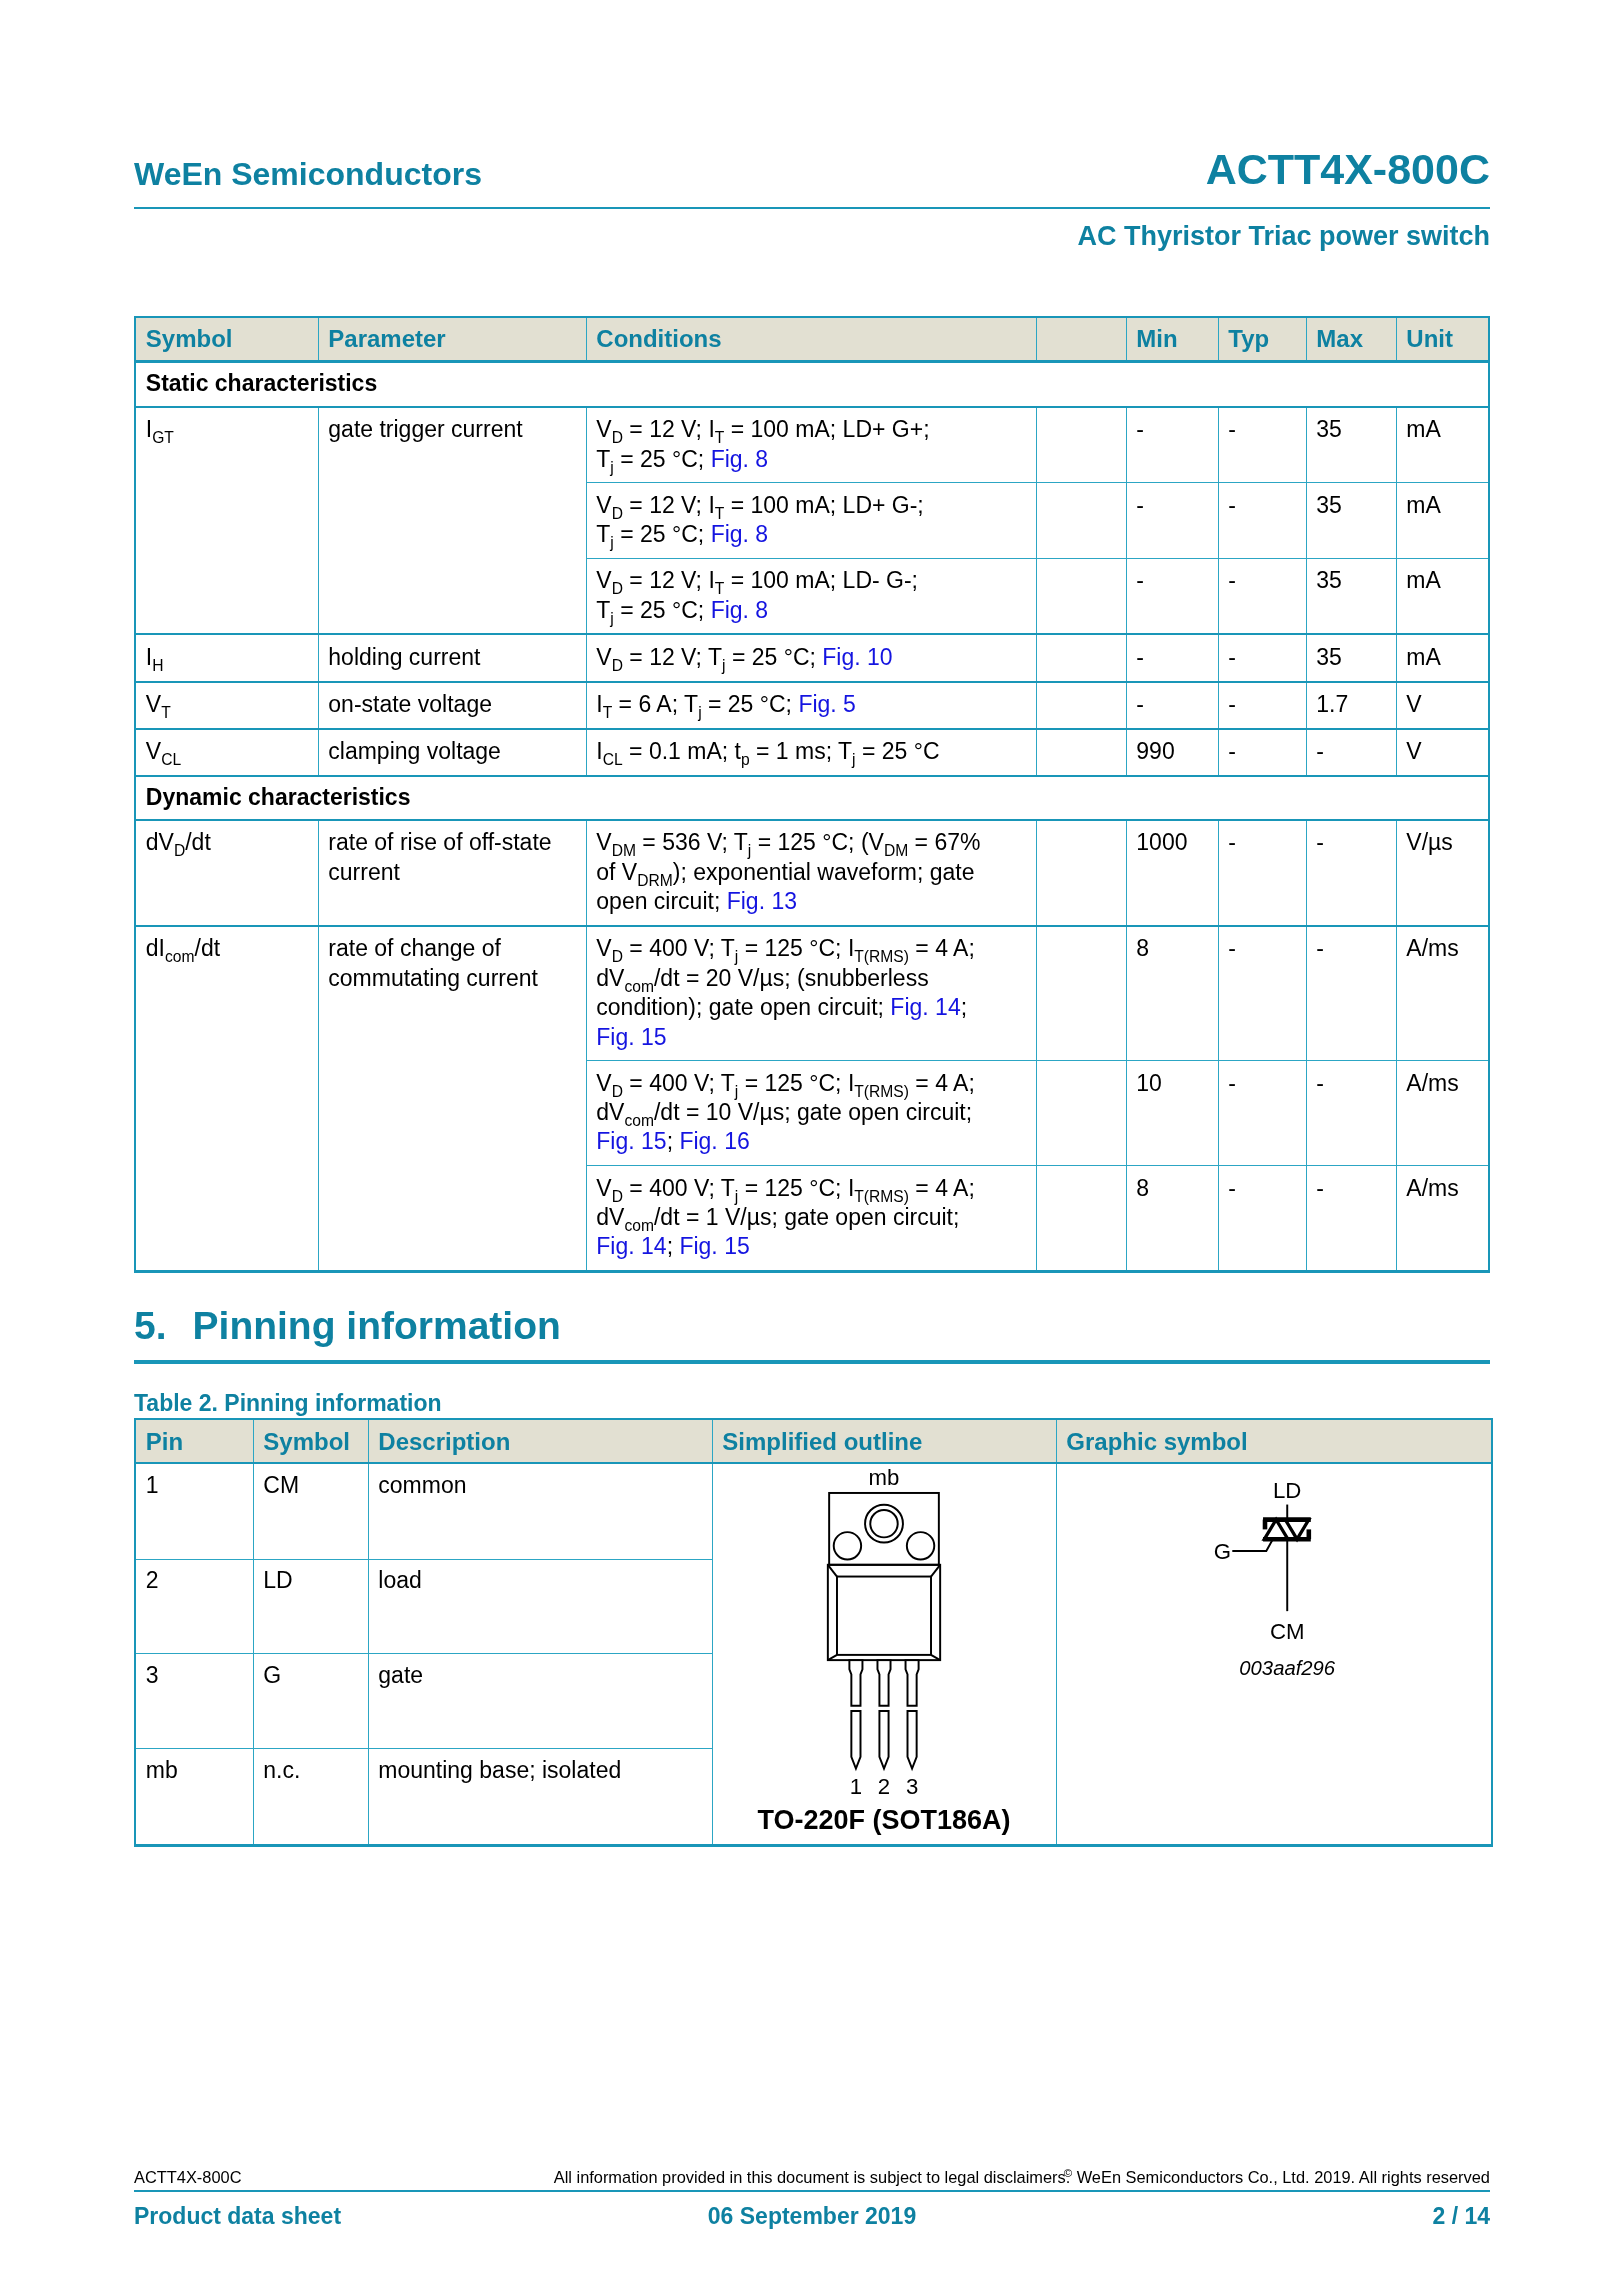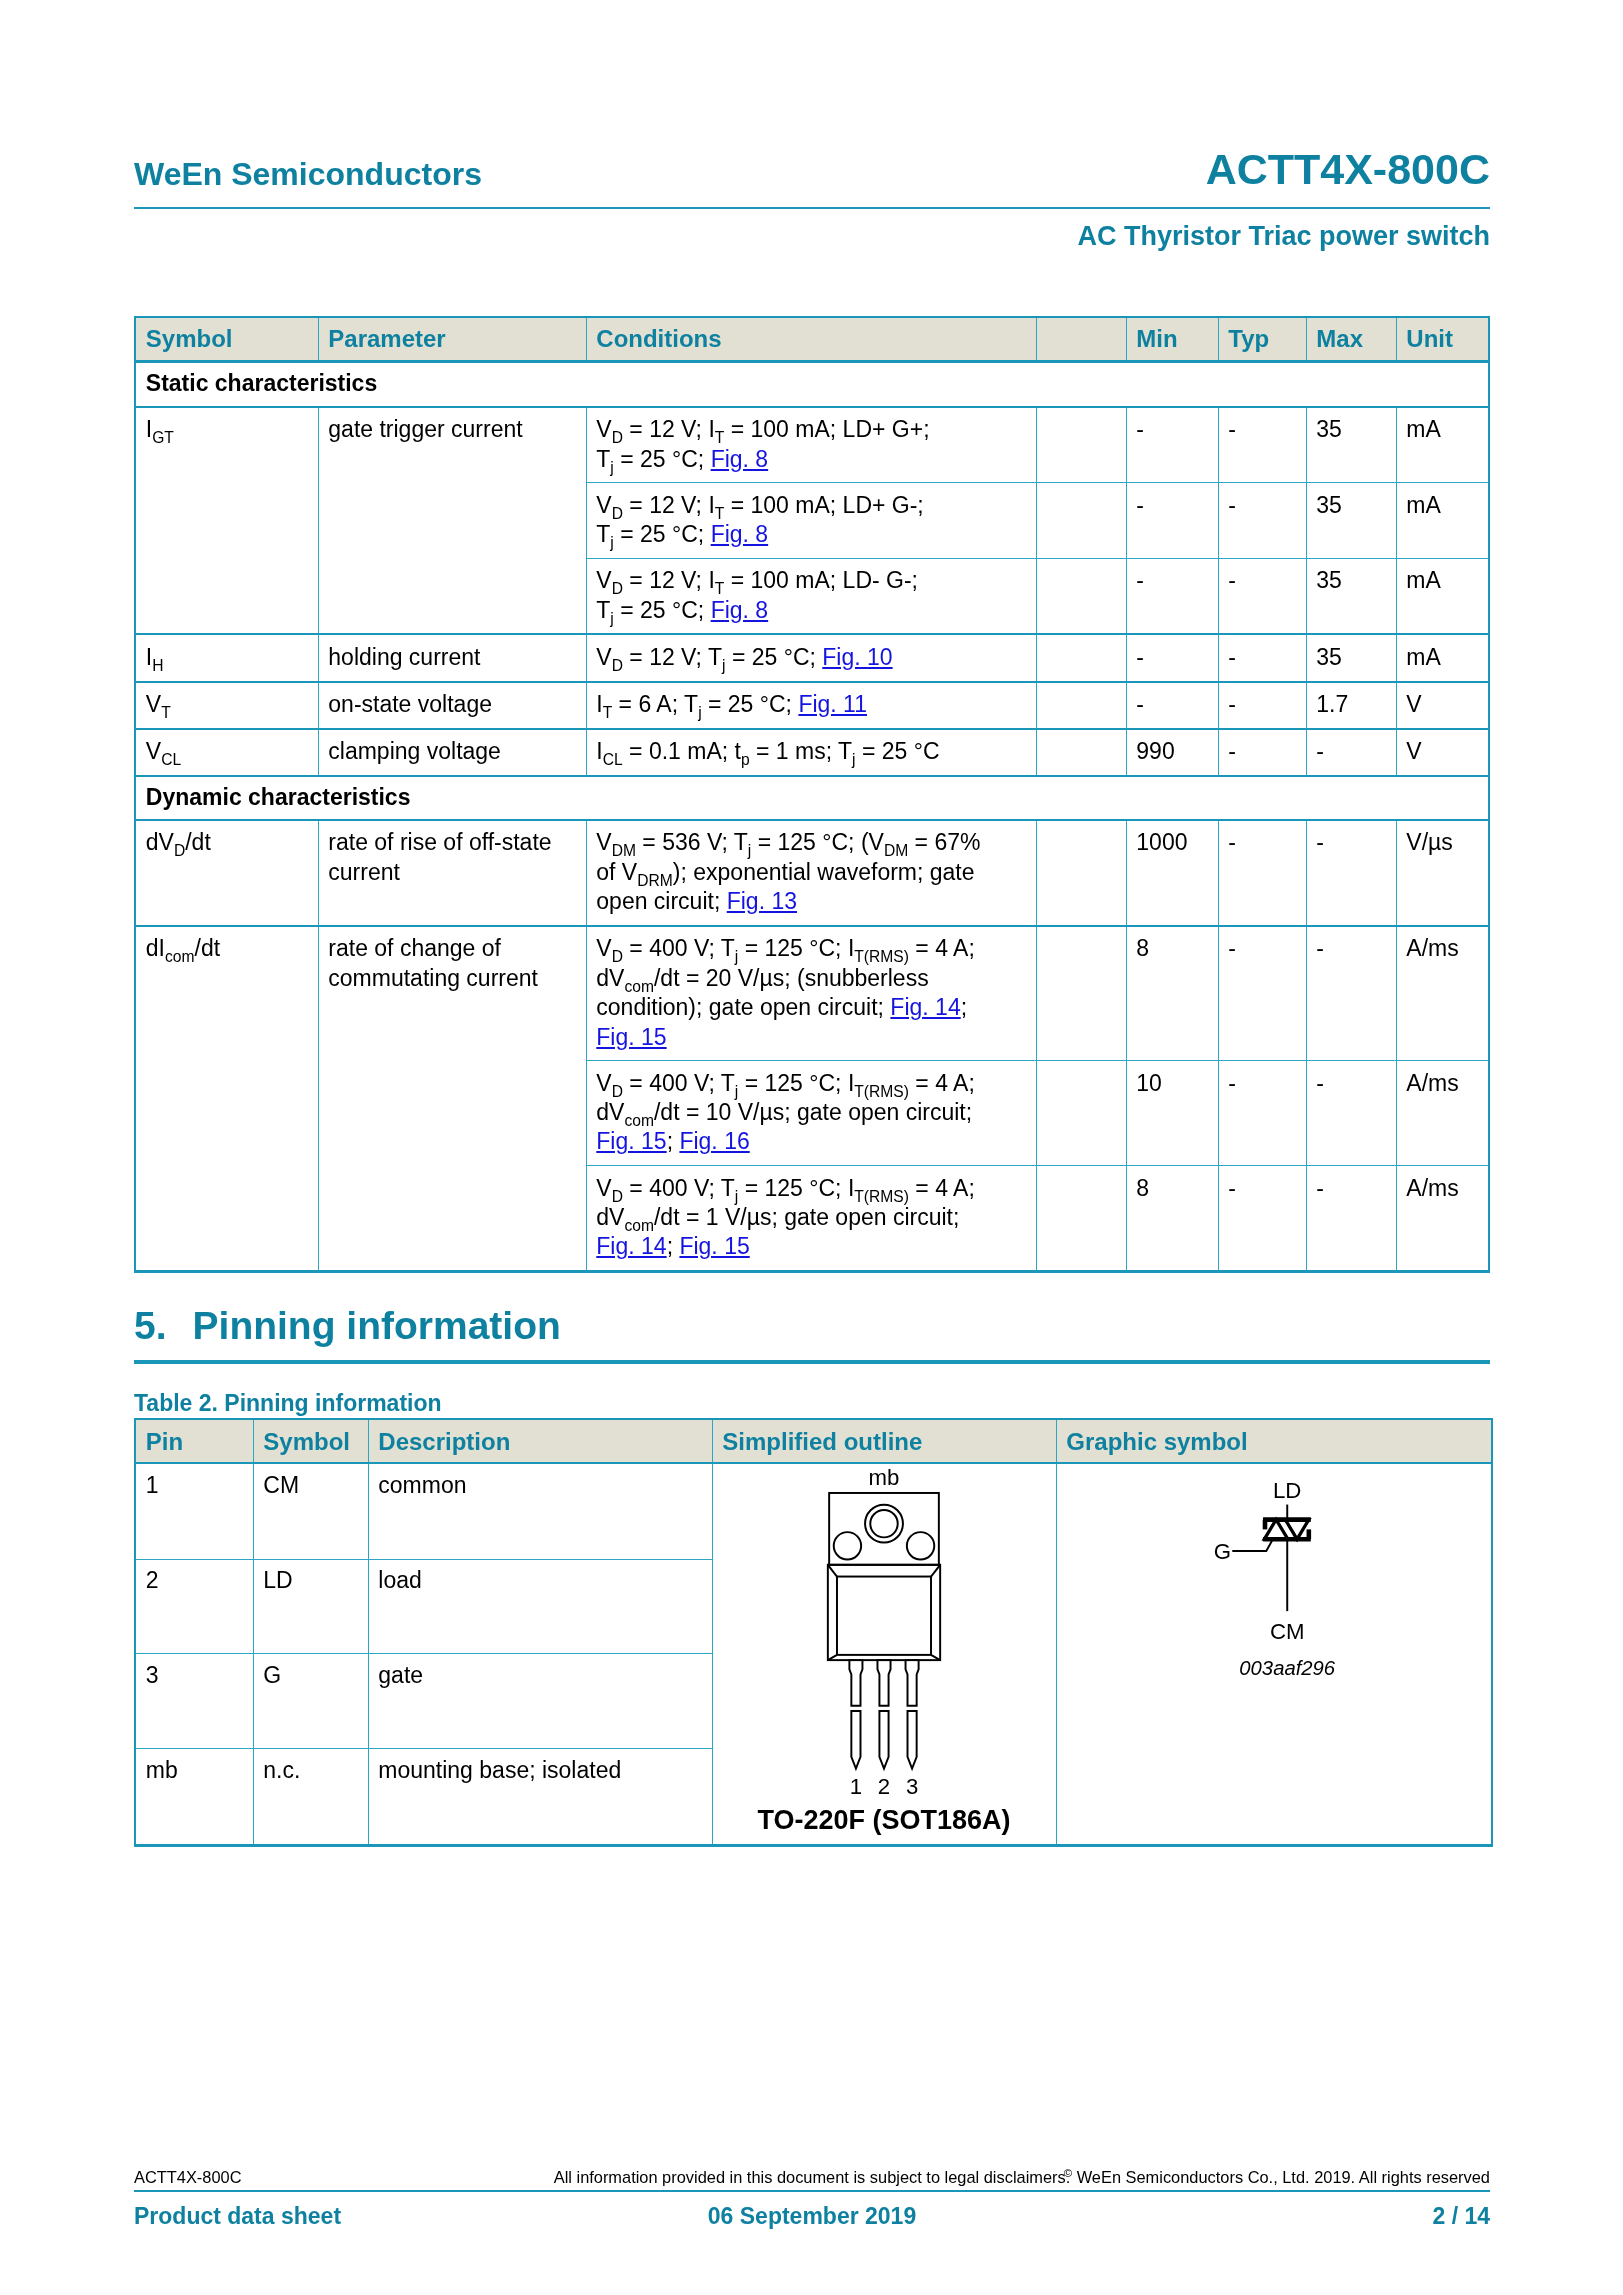--- a/index.html
+++ b/index.html
@@ -27,21 +27,21 @@
   .t1{position:absolute;left:134px;top:316px;width:1356px;border:2px solid var(--line);border-bottom-width:3.3px;}
   .t1 th,.t1 td{border:1.3px solid var(--cellb);vertical-align:top;text-align:left;
      font-size:23px;line-height:29.4px;padding:7.2px 9.8px 8.5px 9.8px;word-wrap:break-word;}
   .t1 thead th{background:var(--hdrbg);color:var(--teal);font-weight:bold;font-size:24px;
      border-bottom:3.3px solid var(--line);padding-top:5.9px;padding-bottom:7.2px;}
   .t1 td.section{font-weight:bold;border-top:2.6px solid var(--line);border-bottom:2px solid var(--line);
      border-left:none;border-right:none;padding-top:5.9px;padding-bottom:7.2px;}
   .t1 tr.major > td{border-top:2px solid var(--line);}
   .t1 tr.subrow > td{border-top:1.3px solid var(--cellb);}
   sub{font-size:68%;line-height:0;}
-  a.flink{color:var(--link);text-decoration:underline;cursor:pointer;}
+  a.flink{color:var(--link);cursor:pointer;}
 
   
   .sec5{position:absolute;left:134px;top:1305px;width:1356px;}
   .sec5 .ttl{display:flex;gap:26px;color:var(--teal);font-weight:bold;font-size:39px;line-height:42px;}
   .sec5 .rule{margin-top:13px;height:3.9px;background:var(--line);}
 
   
   .t2cap{position:absolute;left:134px;top:1390px;font-size:23px;font-weight:bold;color:var(--teal);}
   .t2{position:absolute;left:134px;top:1418px;width:1356px;height:429px;border:2px solid var(--line);border-bottom-width:3.3px;}
   .t2 th,.t2 td{border:1.3px solid var(--cellb);vertical-align:top;text-align:left;
@@ -147,21 +147,21 @@
         <td></td>
         <td>-</td>
         <td>-</td>
         <td>35</td>
         <td>mA</td>
       </tr>
 
       <tr class="major">
         <td>V<sub>T</sub></td>
         <td>on-state voltage</td>
-        <td>I<sub>T</sub> = 6 A; T<sub>j</sub> = 25 °C; <a class="flink">Fig. 11</a></td>
+        <td>I<sub>T</sub> = 6 A; T<sub>j</sub> = 25 °C; <a class="flink">Fig. 5</a></td>
         <td></td>
         <td>-</td>
         <td>-</td>
         <td>1.7</td>
         <td>V</td>
       </tr>
 
       <tr class="major">
         <td>V<sub>CL</sub></td>
         <td>clamping voltage</td>

